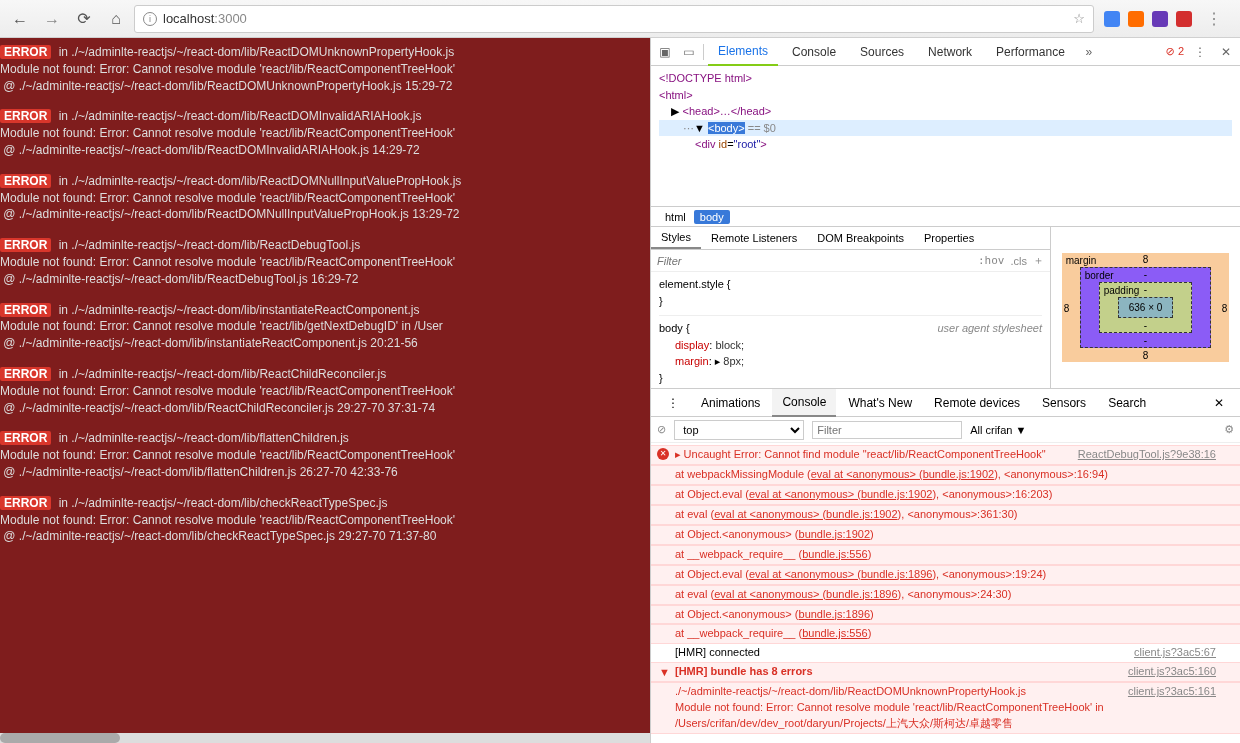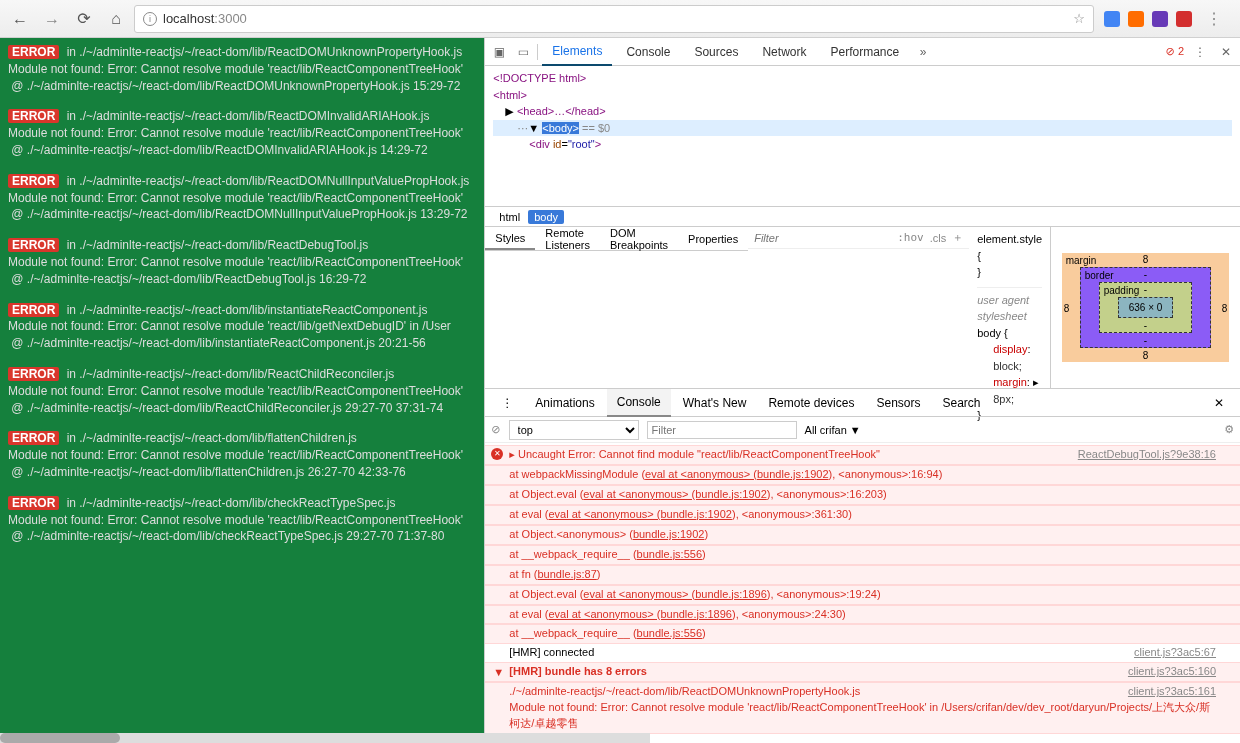--- a/index.html
+++ b/index.html
@@ -7,41 +7,41 @@
 .browser-toolbar{height:38px;background:linear-gradient(#f7f7f7,#ededed);border-bottom:1px solid #d0d0d0;display:flex;align-items:center;padding:0 6px;gap:4px}
 .nav-btn{width:28px;height:28px;display:flex;align-items:center;justify-content:center;color:#888;border-radius:3px;font-size:16px}
 .nav-btn.active{color:#555}
 .omnibox{flex:1;height:28px;background:#fff;border:1px solid #ccc;border-radius:3px;display:flex;align-items:center;padding:0 8px;gap:6px;font-size:13px}
 .omnibox .info{width:14px;height:14px;border:1px solid #888;border-radius:50%;display:flex;align-items:center;justify-content:center;font-size:9px;color:#888}
 .omnibox .url{color:#333}
 .omnibox .url .path{color:#888}
 .ext-icons{display:flex;gap:8px;align-items:center;padding:0 6px}
 .ext-icon{width:16px;height:16px;border-radius:3px}
 .main{display:flex;height:705px}
-.page{width:650px;background:#15803d;color:#ddd;font-family:Menlo,Consolas,monospace;font-size:12px;line-height:1.4;padding:6px 8px;overflow:hidden}
+.page{width:650px;background:#7f1d1d;color:#ddd;font-family:Menlo,Consolas,monospace;font-size:12px;line-height:1.4;padding:6px 0;overflow:hidden}
 .err-block{margin-bottom:14px;white-space:pre-wrap;word-break:break-all}
 .err-badge{background:#d9362b;color:#fff;font-weight:bold;padding:0 4px;border-radius:2px;margin-right:4px}
 .devtools{flex:1;display:flex;flex-direction:column;background:#fff;border-left:1px solid #ccc}
 .dt-tabs{height:28px;border-bottom:1px solid #ccc;display:flex;align-items:center;padding:0 4px;gap:4px;font-size:12px;color:#333}
 .dt-tab{padding:6px 10px;cursor:default}
-.dt-tab.active{border-bottom:2px solid #0c4a6e;color:#1a73e8;font-weight:500}
+.dt-tab.active{border-bottom:2px solid #84cc16;color:#1a73e8;font-weight:500}
 .dt-icon{width:20px;height:20px;display:flex;align-items:center;justify-content:center;color:#666}
 .dt-right{margin-left:auto;display:flex;align-items:center;gap:6px}
 .err-count{color:#d93025;font-size:11px}
 .elements-pane{height:140px;overflow:hidden;font-family:Menlo,Consolas,monospace;font-size:11px;padding:4px 8px;line-height:1.5}
 .elements-pane .tag{color:#881280}
 .elements-pane .attr{color:#994500}
 .elements-pane .val{color:#1a1aa6}
 .elements-pane .sel{background:#3879d9;color:#fff}
 .elements-pane .eq0{color:#888}
 .crumb{height:20px;border-top:1px solid #ccc;padding:2px 8px;font-size:11px;display:flex;gap:2px;align-items:center}
 .crumb span{padding:1px 6px}
 .crumb .sel{background:#3879d9;color:#fff;border-radius:2px}
 .styles-section{display:flex;border-top:1px solid #ccc;height:162px}
-.styles-left{flex:1;display:flex;}
+.styles-left{flex:1;display:flex;flex-direction:column}
 .styles-tabs{height:24px;border-bottom:1px solid #ccc;display:flex;align-items:center;font-size:11px}
 .styles-tabs span{padding:4px 10px}
 .styles-tabs .active{border-bottom:2px solid #888;font-weight:500}
 .filter-row{height:22px;border-bottom:1px solid #eee;display:flex;align-items:center;padding:0 6px;font-size:11px;color:#888}
 .filter-row input{border:none;outline:none;flex:1;font-size:11px;font-style:italic}
 .filter-row .hov{color:#888;margin-left:auto;font-family:Menlo,monospace}
 .styles-body{flex:1;font-family:Menlo,Consolas,monospace;font-size:11px;padding:4px 8px;line-height:1.5}
 .styles-body .uas{color:#888;float:right;font-style:italic}
 .styles-body .prop{color:#c80000}
 .styles-body .pval{color:#333}
@@ -216,23 +216,23 @@
         <span>All crifan ▼</span>
         <span style="margin-left:auto;color:#888">⚙</span>
       </div>
       <div class="console-body" id="console">
           <div class="console-line err"><span class="ico">✕</span><span class="src">ReactDebugTool.js?9e38:16</span>▸ Uncaught Error: Cannot find module "react/lib/ReactComponentTreeHook"</div>
           <div class="console-line err">    at webpackMissingModule (<span class="ul">eval at &lt;anonymous&gt; (bundle.js:1902</span>), &lt;anonymous&gt;:16:94)</div>
           <div class="console-line err">    at Object.eval (<span class="ul">eval at &lt;anonymous&gt; (bundle.js:1902</span>), &lt;anonymous&gt;:16:203)</div>
           <div class="console-line err">    at eval (<span class="ul">eval at &lt;anonymous&gt; (bundle.js:1902</span>), &lt;anonymous&gt;:361:30)</div>
           <div class="console-line err">    at Object.&lt;anonymous&gt; (<span class="ul">bundle.js:1902</span>)</div>
           <div class="console-line err">    at __webpack_require__ (<span class="ul">bundle.js:556</span>)</div>
-          <div class="console-line err">    at fn (<span class="ul">bundle.js:87</span>)</div>
           <div class="console-line err">    at Object.eval (<span class="ul">eval at &lt;anonymous&gt; (bundle.js:1896</span>), &lt;anonymous&gt;:19:24)</div>
           <div class="console-line err">    at eval (<span class="ul">eval at &lt;anonymous&gt; (bundle.js:1896</span>), &lt;anonymous&gt;:24:30)</div>
+          <div class="console-line err">    at Object.&lt;anonymous&gt; (<span class="ul">bundle.js:1896</span>)</div>
           <div class="console-line err">    at __webpack_require__ (<span class="ul">bundle.js:556</span>)</div>
           <div class="console-line"><span class="src">client.js?3ac5:67</span>[HMR] connected</div>
           <div class="console-line err"><span class="arrow" style="color:#d93025">▼</span><span class="src">client.js?3ac5:160</span><span class="bold">[HMR] bundle has 8 errors</span></div>
           <div class="console-line err" style="white-space: pre-wrap;"><span class="src">client.js?3ac5:161</span>./~/adminlte-reactjs/~/react-dom/lib/ReactDOMUnknownPropertyHook.js
 Module not found: Error: Cannot resolve module 'react/lib/ReactComponentTreeHook' in /Users/crifan/dev/dev_root/daryun/Projects/上汽大众/斯柯达/卓越零售</div>
         </div>
     </div>
   </div>
 </div>
 

